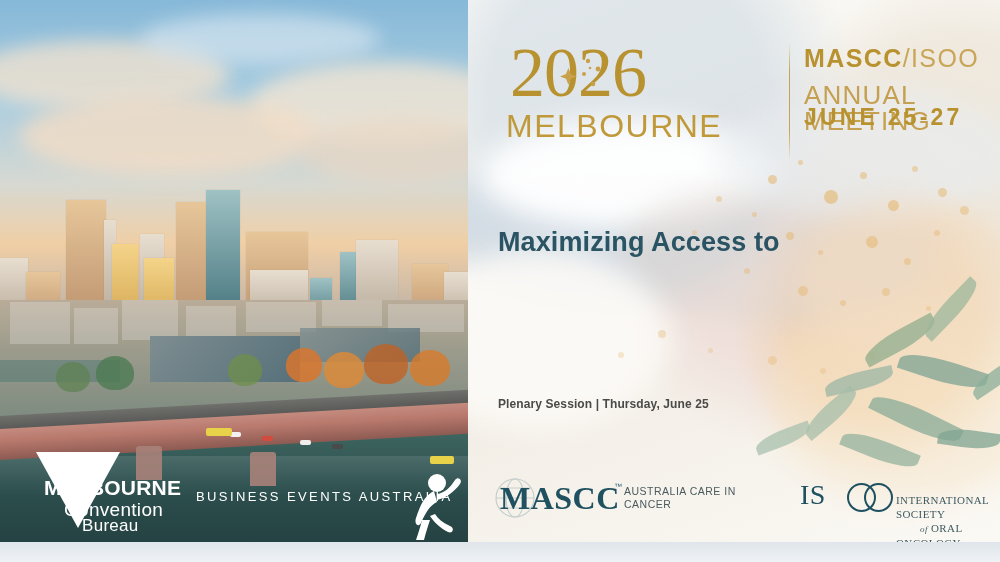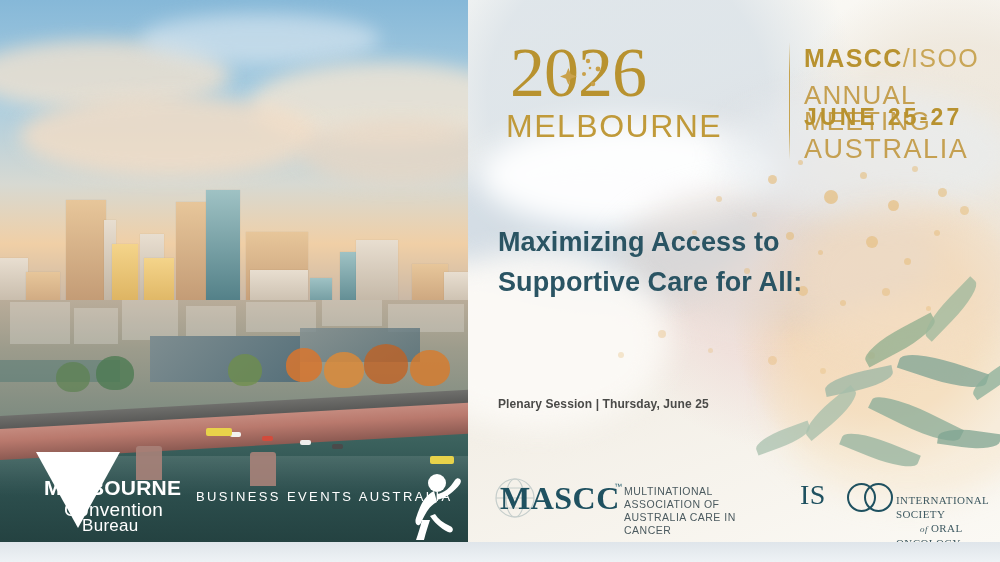--- a/index.html
+++ b/index.html
@@ -294,43 +294,40 @@
         <circle cx="42" cy="17" r="2.4" fill="#c9a14a"></circle>
         <circle cx="28" cy="22" r="2.0" fill="#c9a14a"></circle>
         <circle cx="37" cy="32" r="2.3" fill="#c9a14a"></circle>
         <circle cx="34" cy="16" r="1.3" fill="#c9a14a"></circle>
       </svg>
       <div class="year-city">MELBOURNE</div>
       <div class="divider"></div>
       <div class="mi-name"><span>MASCC</span><span class="slash">/ISOO</span></div>
       <div class="mi-sub">ANNUAL MEETING</div>
       <div class="mi-date">JUNE 25-27</div>
-      <div class="mi-country">AUSTRALIA</div>
     </div>
 
     <div class="title">
       <div>Maximizing Access to</div>
-      <div>Supportive Care for All:</div>
     </div>
 
     <div class="session">Plenary Session | Thursday, June 25</div>
 
     <div class="logos">
 
       <div class="mascc">
         <svg class="globe" viewBox="0 0 42 42">
           <circle cx="21" cy="21" r="19" fill="none" stroke="#5a7d86" stroke-width="1.2"></circle>
           <ellipse cx="21" cy="21" rx="9" ry="19" fill="none" stroke="#5a7d86" stroke-width="1.1"></ellipse>
           <line x1="2" y1="21" x2="40" y2="21" stroke="#5a7d86" stroke-width="1.1"></line>
           <path d="M5 11 H37 M5 31 H37" stroke="#5a7d86" stroke-width="1" fill="none"></path>
         </svg>
         <div class="mascc-word">MASCC</div>
         <div class="tm">™</div>
         <div class="mascc-sub">
-          <div>MULTINATIONAL ASSOCIATION OF</div>
           <div>AUSTRALIA CARE IN CANCER</div>
         </div>
       </div>
 
       <div class="isoo">
         <div class="isoo-word">IS</div>
         <div class="isoo-rings">
           <div class="ring" style="left:0;"></div>
           <div class="ring" style="left:17px;"></div>
         </div>

